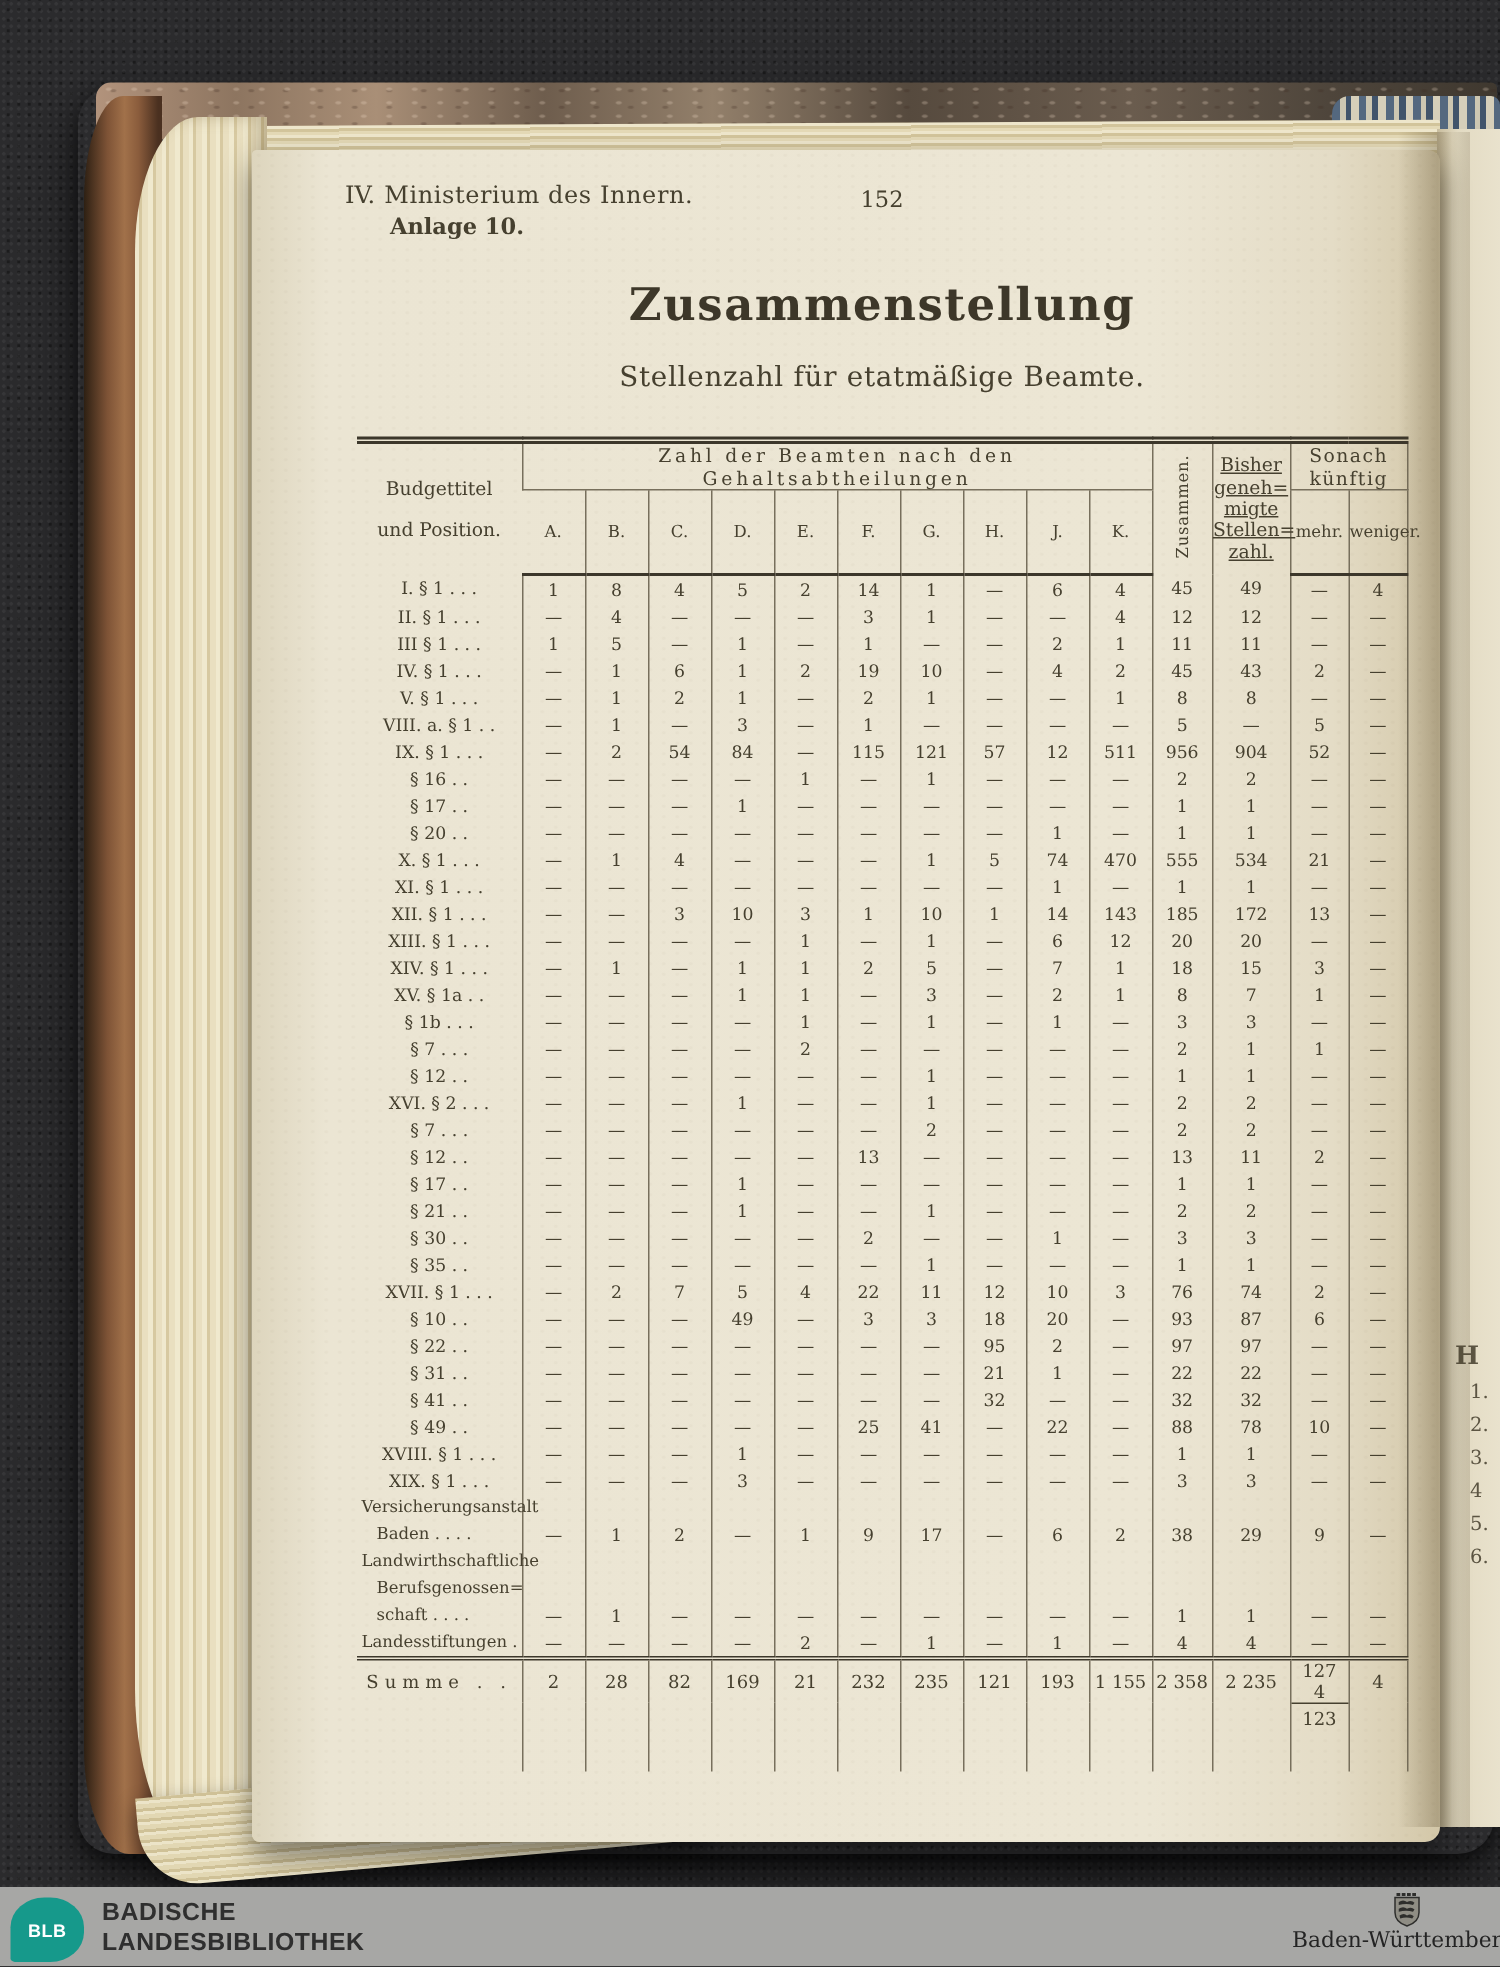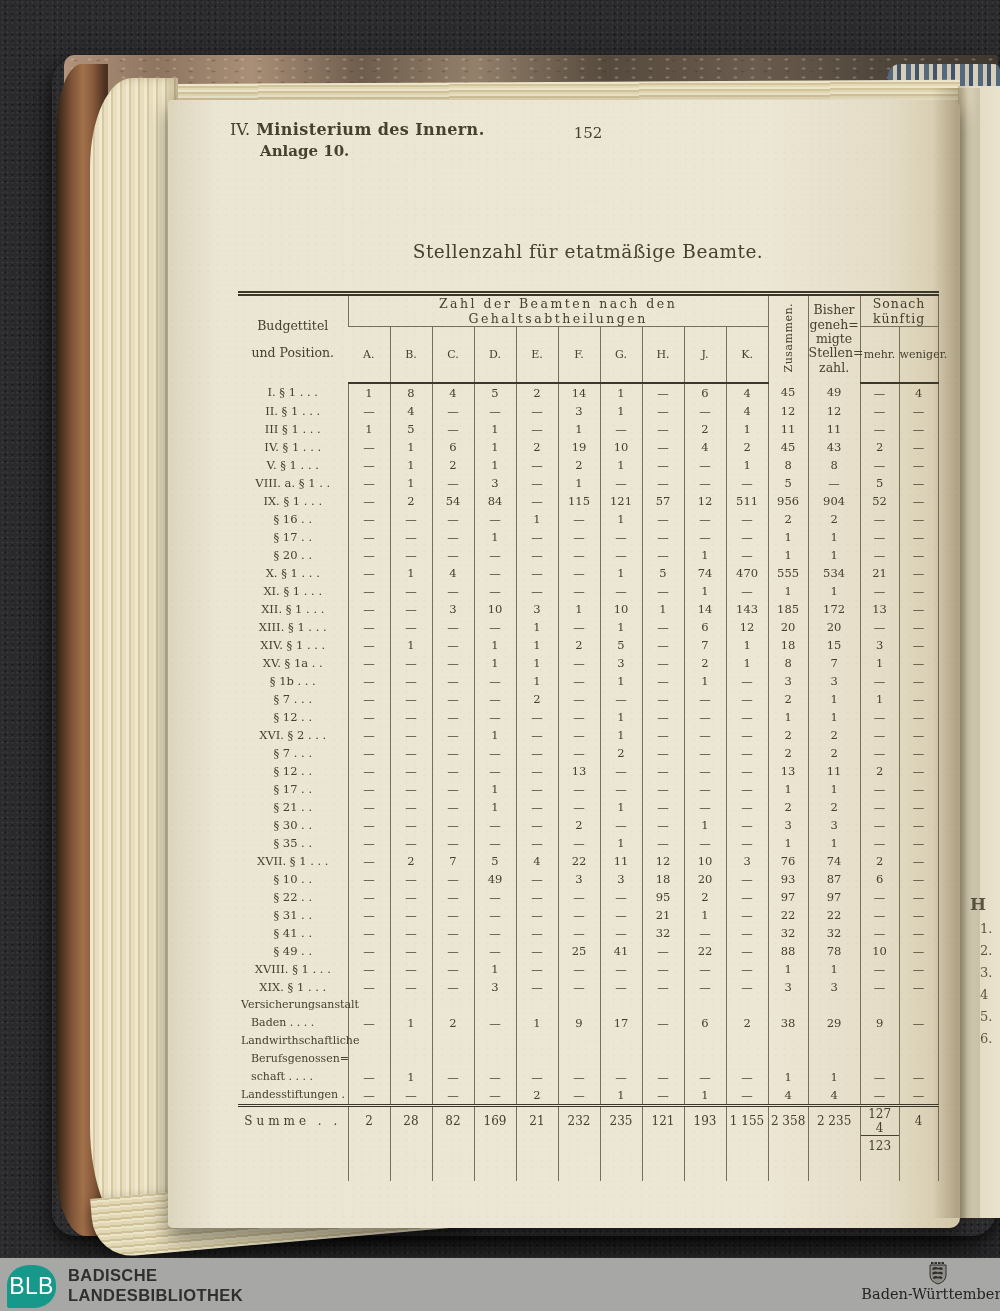--- a/index.html
+++ b/index.html
@@ -48,21 +48,21 @@
     background-size:9px 7px; }
   .right-page { position:absolute; left:958px; top:86px; width:42px; height:1132px;
     background:linear-gradient(90deg,#c9bd9e 0px,#e3dbc3 14px,#e9e2cd 42px); }
   .gutter-shadow { position:absolute; left:932px; top:88px; width:48px; height:1130px;
     background:linear-gradient(90deg,rgba(80,65,35,0) 0%,rgba(80,65,35,.28) 55%,rgba(80,65,35,.05) 75%,rgba(80,65,35,.18) 100%); pointer-events:none; }
 
   
   .content { position:absolute; inset:0; color:#46402f; }
   .page-head { position:absolute; left:62px; top:20px; font-size:16px; }
   .page-head .sec { font-weight:normal; margin-right:6px; }
-  .page-head .ttl { font-weight:bold; letter-spacing:.4px;text-align:center; }
+  .page-head .ttl { font-weight:normal; letter-spacing:.4px;text-align:center; }
   .page-head .annex { font-weight:bold; margin:3px 0 16px 30px; font-size:15px; }
   .page-no { position:absolute; left:390px; top:24px; width:60px; text-align:center; font-size:15px; }
   .doc-title { position:absolute; left:70px; top:86px; width:700px; text-align:center;
     font-size:30px; font-weight:bold; letter-spacing:1px; color:#3d3729; }
   .doc-sub1 { position:absolute; left:40px; top:130px; width:760px; text-align:center;
     font-size:18.5px; letter-spacing:.5px; }
   .doc-sub2 { position:absolute; left:70px; top:141px; width:700px; text-align:center;
     font-size:18.5px; letter-spacing:.5px; }
 
   
@@ -73,42 +73,42 @@
     border-left:1px solid #776f5c; text-align:center; overflow:visible; }
   table.budget th:first-child, table.budget td:first-child { border-left:none; }
   table.budget th:last-child, table.budget td:last-child { border-right:1px solid #776f5c; }
   thead tr.h1 th { height:30px; font-size:12.5px; }
   thead tr.h2 th { height:56px; font-size:11px; border-bottom:2px solid #3c372b; }
   th.stub { font-size:12.5px; }
   th.stub .l1 { margin-bottom:12px; }
   th.grp { letter-spacing:2.5px; border-bottom:1px solid #776f5c; font-size:12.5px; }
   th.sonach { border-bottom:1px solid #776f5c; font-size:11.5px; letter-spacing:1px; }
   th.zus .vert { writing-mode:vertical-rl; transform:rotate(180deg); font-size:11px; letter-spacing:.5px; }
-  th.bisher { font-size:10px; line-height:1.15; }
+  th.bisher { font-size:10px; line-height:1.15;text-decoration:underline; }
   th.mw { font-size:10.5px; }
   tbody td { height:18px; line-height:18px; font-size:11.5px; white-space:nowrap; }
   td.lbl { text-align:right; padding-right:12px; }
   td.lbl.left { text-align:left; padding-left:3px; font-size:11px; }
   td.lbl.left.ind { padding-left:13px; }
   tbody.sum td { border-top:3px double #3c372b; height:26px; font-size:12px; vertical-align:middle; }
   tbody.sum td.lbl { letter-spacing:4px; text-align:center; padding-right:0; }
   tbody.sum td .stack div { line-height:14px; }
   tbody.ext td { border-top:none; height:46px; vertical-align:top; font-size:12px; line-height:20px; }
   tbody.ext td.netcell { border-top:1px solid #46402f; }
 
   
   .frag-head { position:absolute; left:12px; top:808px; font-size:17px; font-weight:bold; color:#5c5543; }
   .frag-list { position:absolute; left:22px; top:832px; font-size:13px; color:#5c5543; }
   .frag-list div { height:22px; line-height:22px; }
 
   
   .bar { position:absolute; left:0; top:1258px; width:1000px; height:53px; background:#a7a7a5; }
   .blb-logo { position:absolute; left:7px; top:7px; width:49px; height:43px;
     border-radius:46% 46% 46% 6%; display:flex; align-items:center; justify-content:center;
-    font-family:"Liberation Sans", sans-serif; font-weight:normal; font-size:23px; color:#fff; letter-spacing:.3px; }
+    font-family:"Liberation Sans", sans-serif; font-weight:bold; font-size:12px; color:#fff; letter-spacing:.3px; }
   .lib-name { position:absolute; left:68px; top:7px; font-family:"Liberation Sans", sans-serif;
     font-weight:bold; font-size:16.5px; line-height:20px; color:#2f2f2f; letter-spacing:.4px; }
   .arms { position:absolute; left:928px; top:3px; width:20px; height:25px; }
   .state-label { position:absolute; left:856px; top:28px; width:160px; text-align:center;
     font-family:"DejaVu Serif", serif; font-size:14.5px; color:#242424; }
 </style>
 </head>
 <body>
 
 <div class="stage">
@@ -140,20 +140,21 @@
     <div class="content">
 
       <div class="page-head">
         <div>
           <span class="sec">IV.</span><span class="ttl">Ministerium des Innern.</span>
         </div>
         <div class="annex">Anlage 10.</div>
       </div>
       <div class="page-no">152</div>
 
+      <div class="doc-title">Zusammenstellung</div>
       <div class="doc-sub2">Stellenzahl für etatmäßige Beamte.</div>
 
       <table class="budget">
         <colgroup>
           <col style="width:110px">
           <col style="width:42px">
             <col style="width:42px">
             <col style="width:42px">
             <col style="width:42px">
             <col style="width:42px">

